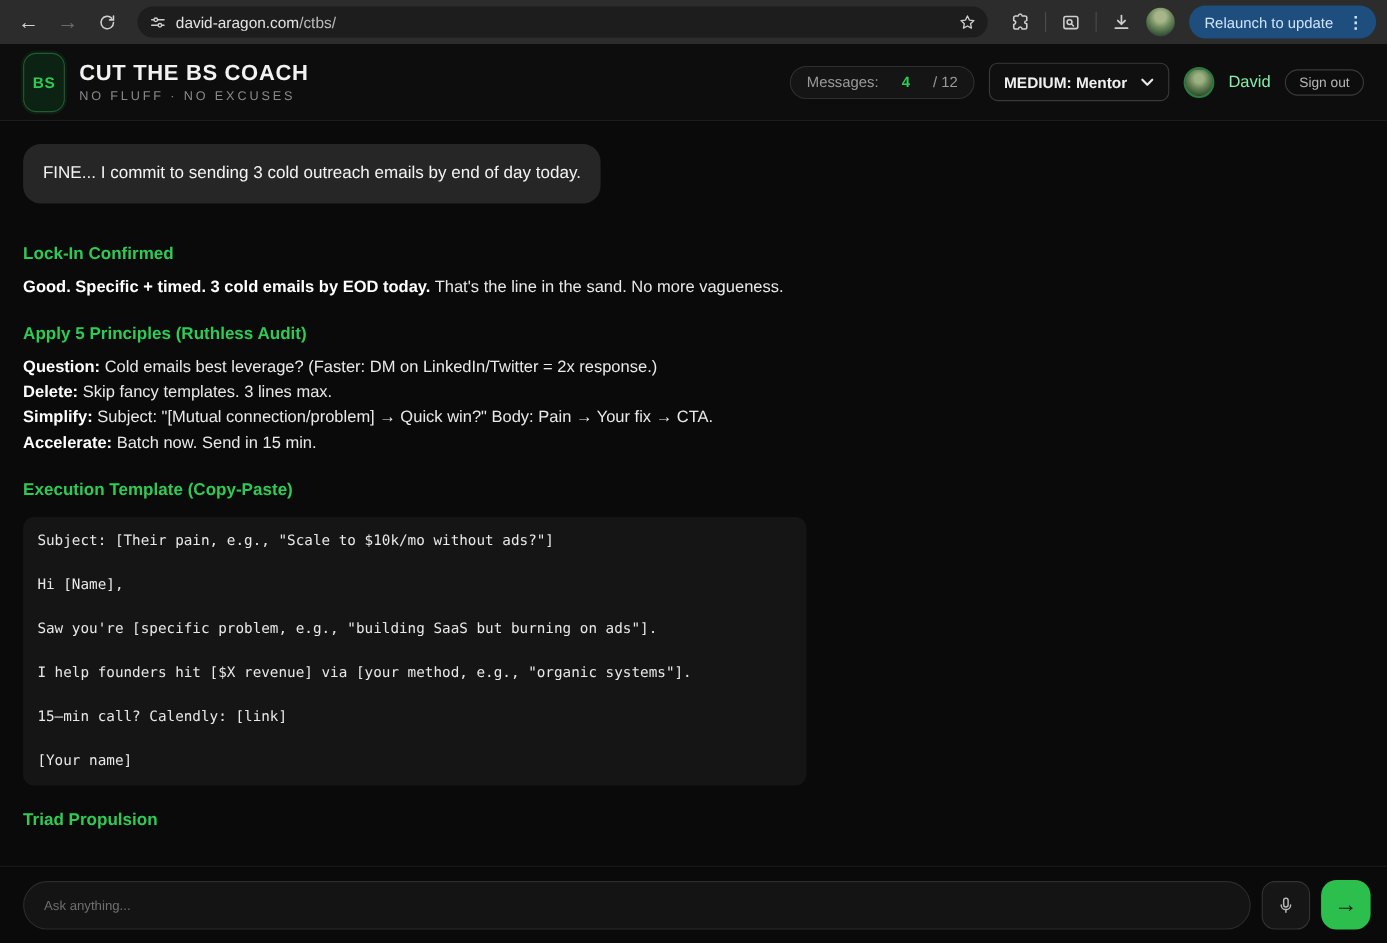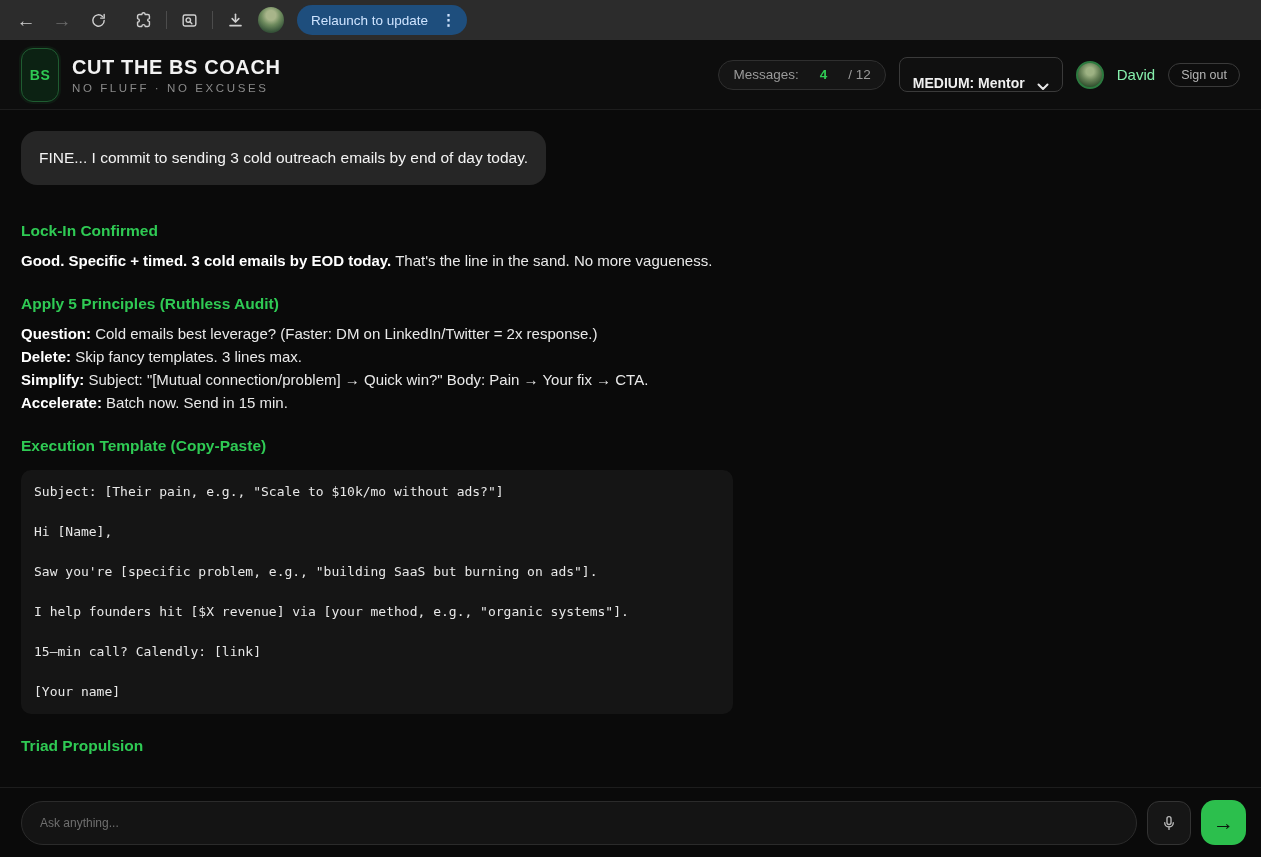--- a/index.html
+++ b/index.html
@@ -61,21 +61,21 @@
   .app-sub { color: #8a8a8a; font-size: 11.5px; letter-spacing: 2.6px; margin-top: 4px; }
   .header-right { margin-left: auto; display: flex; align-items: center; gap: 13px; }
   .messages-pill {
     height: 30px; border: 1px solid #2f2f2f; background: #151515; border-radius: 16px;
     display: flex; align-items: center; padding: 0 14px;
     font-size: 13.5px; color: #9a9a9a; gap: 21px; white-space: nowrap;
   }
   .messages-pill .count { color: var(--accent, #2fca54); font-weight: 700; }
   .mode-select {
     height: 35px; border: 1px solid #3a3a3a; background: #101010; border-radius: 8px;
-    display: flex; align-items: flex-end; gap: 12px; padding: 0 13px;
+    display: flex; align-items: center; gap: 12px; padding: 0 13px;
     color: #f0f0f0; font-size: 14px; font-weight: 600; cursor: pointer; white-space: nowrap;
   }
   .header-avatar {
     width: 28px; height: 28px; border-radius: 50%;
     border: 2px solid #2c7a3f;
     background: radial-gradient(circle at 50% 35%, #9db283 0 20%, #647f55 48%, #33502f 78%, #20351f 100%);
   }
   .user-name { color: #86efac; font-size: 15px; }
   .signout {
     height: 24px; border: 1px solid #3a3a3a; border-radius: 14px; background: transparent;
@@ -136,20 +136,36 @@
 <body>
 
 <div class="browser-bar">
   <div class="nav-btn">←</div>
   <div class="nav-btn disabled">→</div>
   <div class="nav-btn">
     <svg width="17" height="17" viewBox="0 0 24 24" fill="none" stroke="#cfcfcf" stroke-width="2" stroke-linecap="round">
       <path d="M20 12a8 8 0 1 1-2.4-5.7"></path>
         <path d="M20 3.6v5h-5"></path>
     </svg>
+  </div>
+  <div class="omnibox">
+    <span class="chrome-icon">
+      <svg width="15" height="15" viewBox="0 0 24 24" fill="none" stroke="#cfcfcf" stroke-width="2" stroke-linecap="round">
+        <line x1="3" y1="8" x2="21" y2="8"></line>
+          <circle cx="9" cy="8" r="2.6" fill="#1d1d1d"></circle>
+        <line x1="3" y1="16" x2="21" y2="16"></line>
+          <circle cx="15" cy="16" r="2.6" fill="#1d1d1d"></circle>
+      </svg>
+    </span>
+    <span class="url"><span>david-aragon.com</span><span class="path">/ctbs/</span></span>
+    <span class="chrome-icon">
+      <svg width="17" height="17" viewBox="0 0 24 24" fill="none" stroke="#cfcfcf" stroke-width="1.7" stroke-linejoin="round">
+        <path d="M12 3.5l2.5 5.3 5.8.7-4.3 4 1.1 5.7-5.1-2.8-5.1 2.8 1.1-5.7-4.3-4 5.8-.7z"></path>
+      </svg>
+    </span>
   </div>
   <div class="chrome-right">
     <span class="chrome-icon">
       <svg width="19" height="19" viewBox="0 0 24 24" fill="none" stroke="#cfcfcf" stroke-width="1.8" stroke-linejoin="round">
         <path d="M19.5 13.4v4.1a2 2 0 0 1-2 2h-3.3c-.2-1.5-1-2.3-2.2-2.3s-2 .8-2.2 2.3H6.5a2 2 0 0 1-2-2v-3.3c1.5-.2 2.3-1 2.3-2.2S6 9.8 4.5 9.6V6.5a2 2 0 0 1 2-2h3.3c.2-1.5 1-2.3 2.2-2.3s2 .8 2.2 2.3h3.3a2 2 0 0 1 2 2v3.1c-1.5.2-2.3 1-2.3 2.2s.8 1.4 2.3 1.6z"></path>
       </svg>
     </span>
     <span class="vsep"></span>
     <span class="chrome-icon">
       <svg width="19" height="19" viewBox="0 0 24 24" fill="none" stroke="#cfcfcf" stroke-width="1.8" stroke-linecap="round">

